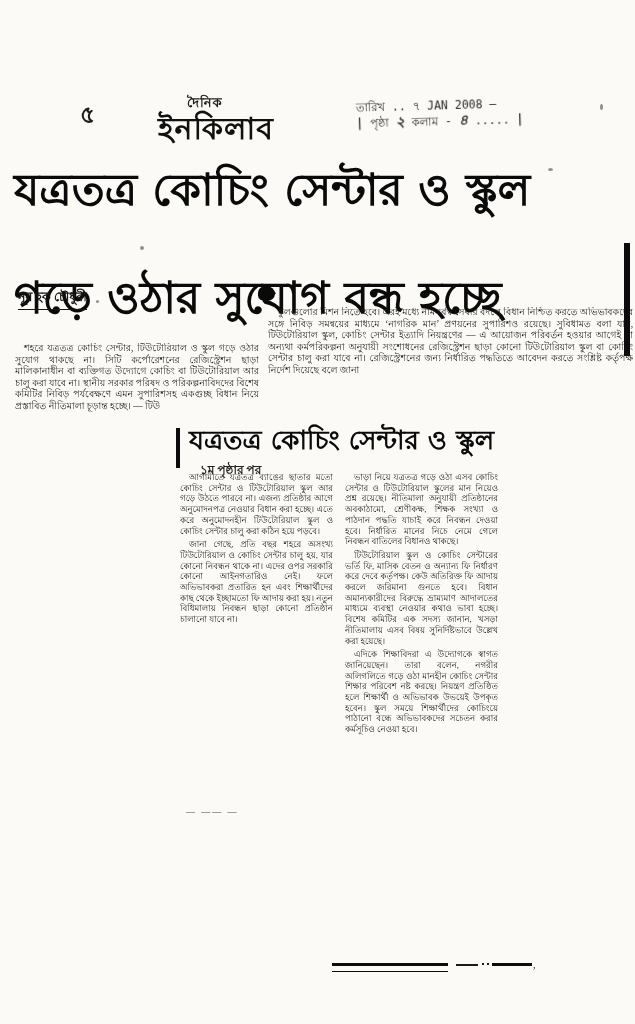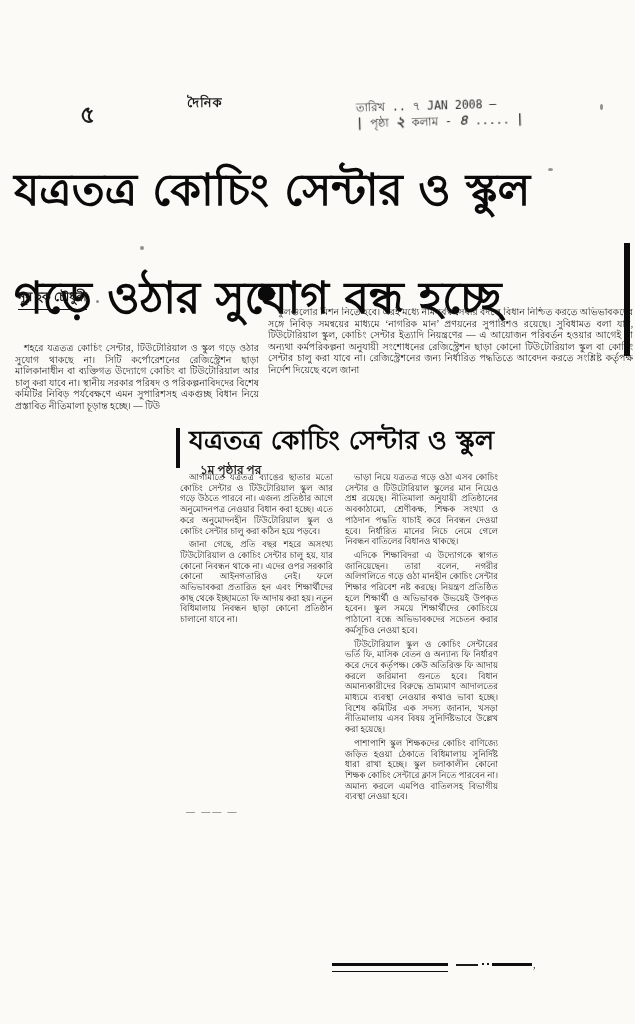--- a/index.html
+++ b/index.html
@@ -151,20 +151,21 @@
   .sp3{left:548px;top:168px;width:5px;height:3px;}
   .sp4{left:96px;top:300px;width:3px;height:3px;}
 </style>
 </head>
 <body>
 
 <div class="page">
 
   <div class="corner-mark">৫</div>
   <div class="paper-name-small">দৈনিক</div>
+  <div class="paper-name">ইনকিলাব</div>
 
   <div class="stamp">
     <div class="row">
       <span>তারিখ</span>
       <span>..</span>
       <span>৭ JAN 2008</span>
       <span>—</span>
     </div>
     <div class="row">
       <span class="bracket">|</span>
@@ -198,23 +199,22 @@
   <div class="clip-headline">যত্রতত্র কোচিং সেন্টার ও স্কুল</div>
   <div class="clip-note">১ম পৃষ্ঠার পর</div>
 
   <div class="clip-row">
     <div class="news-text clip-col clip-col1">
       <p>আগামীতে যত্রতত্র ব্যাঙের ছাতার মতো কোচিং সেন্টার ও টিউটোরিয়াল স্কুল আর গড়ে উঠতে পারবে না। এজন্য প্রতিষ্ঠার আগে অনুমোদনপত্র নেওয়ার বিধান করা হচ্ছে। এতে করে অনুমোদনহীন টিউটোরিয়াল স্কুল ও কোচিং সেন্টার চালু করা কঠিন হয়ে পড়বে।</p>
       <p>জানা গেছে, প্রতি বছর শহরে অসংখ্য টিউটোরিয়াল ও কোচিং সেন্টার চালু হয়, যার কোনো নিবন্ধন থাকে না। এদের ওপর সরকারি কোনো আইনগতারিও নেই। ফলে অভিভাবকরা প্রতারিত হন এবং শিক্ষার্থীদের কাছ থেকে ইচ্ছামতো ফি আদায় করা হয়। নতুন বিধিমালায় নিবন্ধন ছাড়া কোনো প্রতিষ্ঠান চালানো যাবে না।</p>
     </div>
     <div class="news-text clip-col clip-col2">
       <p>ভাড়া নিয়ে যত্রতত্র গড়ে ওঠা এসব কোচিং সেন্টার ও টিউটোরিয়াল স্কুলের মান নিয়েও প্রশ্ন রয়েছে। নীতিমালা অনুযায়ী প্রতিষ্ঠানের অবকাঠামো, শ্রেণীকক্ষ, শিক্ষক সংখ্যা ও পাঠদান পদ্ধতি যাচাই করে নিবন্ধন দেওয়া হবে। নির্ধারিত মানের নিচে নেমে গেলে নিবন্ধন বাতিলের বিধানও থাকছে।</p>
+      <p>টিউটোরিয়াল স্কুল ও কোচিং সেন্টারের ভর্তি ফি, মাসিক বেতন ও অন্যান্য ফি নির্ধারণ করে দেবে কর্তৃপক্ষ। কেউ অতিরিক্ত ফি আদায় করলে জরিমানা গুনতে হবে। বিধান অমান্যকারীদের বিরুদ্ধে ভ্রাম্যমাণ আদালতের মাধ্যমে ব্যবস্থা নেওয়ার কথাও ভাবা হচ্ছে। বিশেষ কমিটির এক সদস্য জানান, খসড়া নীতিমালায় এসব বিষয় সুনির্দিষ্টভাবে উল্লেখ করা হয়েছে।</p>
       <p>এদিকে শিক্ষাবিদরা এ উদ্যোগকে স্বাগত জানিয়েছেন। তারা বলেন, নগরীর অলিগলিতে গড়ে ওঠা মানহীন কোচিং সেন্টার শিক্ষার পরিবেশ নষ্ট করছে। নিয়ন্ত্রণ প্রতিষ্ঠিত হলে শিক্ষার্থী ও অভিভাবক উভয়েই উপকৃত হবেন। স্কুল সময়ে শিক্ষার্থীদের কোচিংয়ে পাঠানো বন্ধে অভিভাবকদের সচেতন করার কর্মসূচিও নেওয়া হবে।</p>
-      <p>টিউটোরিয়াল স্কুল ও কোচিং সেন্টারের ভর্তি ফি, মাসিক বেতন ও অন্যান্য ফি নির্ধারণ করে দেবে কর্তৃপক্ষ। কেউ অতিরিক্ত ফি আদায় করলে জরিমানা গুনতে হবে। বিধান অমান্যকারীদের বিরুদ্ধে ভ্রাম্যমাণ আদালতের মাধ্যমে ব্যবস্থা নেওয়ার কথাও ভাবা হচ্ছে। বিশেষ কমিটির এক সদস্য জানান, খসড়া নীতিমালায় এসব বিষয় সুনির্দিষ্টভাবে উল্লেখ করা হয়েছে।</p>
-      <p>পাশাপাশি স্কুল শিক্ষকদের কোচিং বাণিজ্যে জড়িত হওয়া ঠেকাতে বিধিমালায় সুনির্দিষ্ট ধারা রাখা হচ্ছে। স্কুল চলাকালীন কোনো শিক্ষক কোচিং সেন্টারে ক্লাস নিতে পারবেন না। অমান্য করলে এমপিও বাতিলসহ বিভাগীয় ব্যবস্থা নেওয়া হবে।</p>
     </div>
   </div>
 
   <div class="col-end-dash">—    ——    —</div>
 
   <div class="bottom-rule">
     <div class="seg1"></div>
     <div class="seg2"></div>
     <div class="seg3"></div>
     <div class="seg4"></div>

